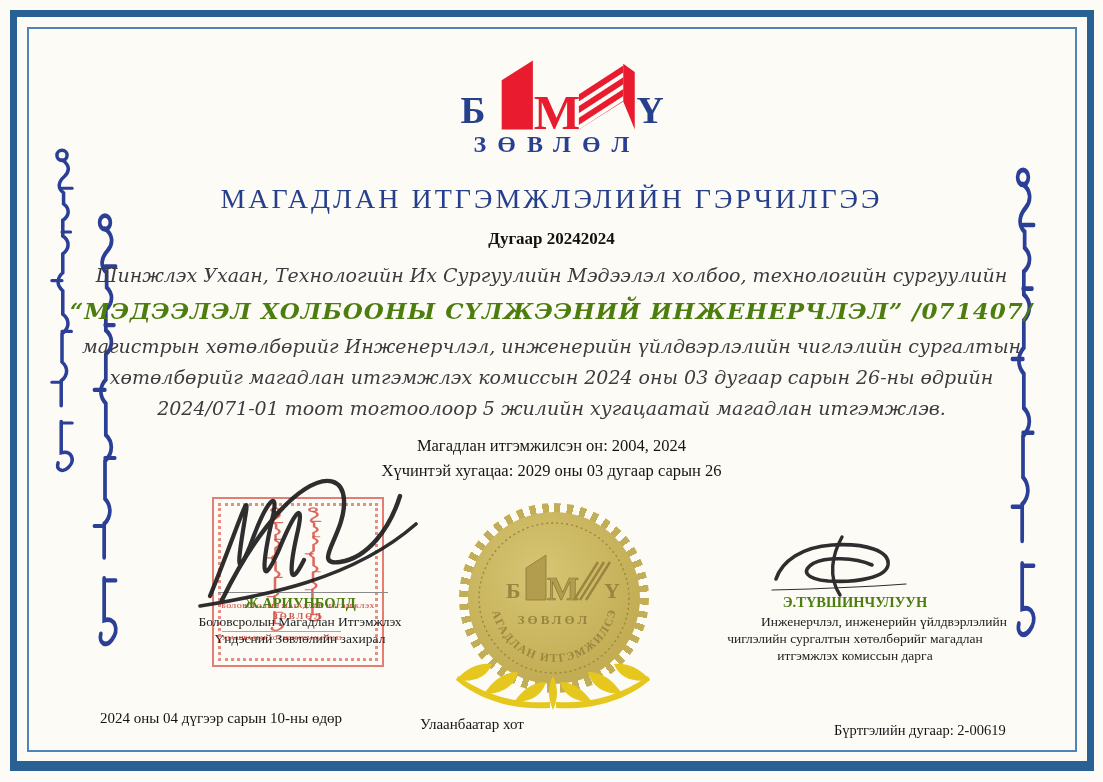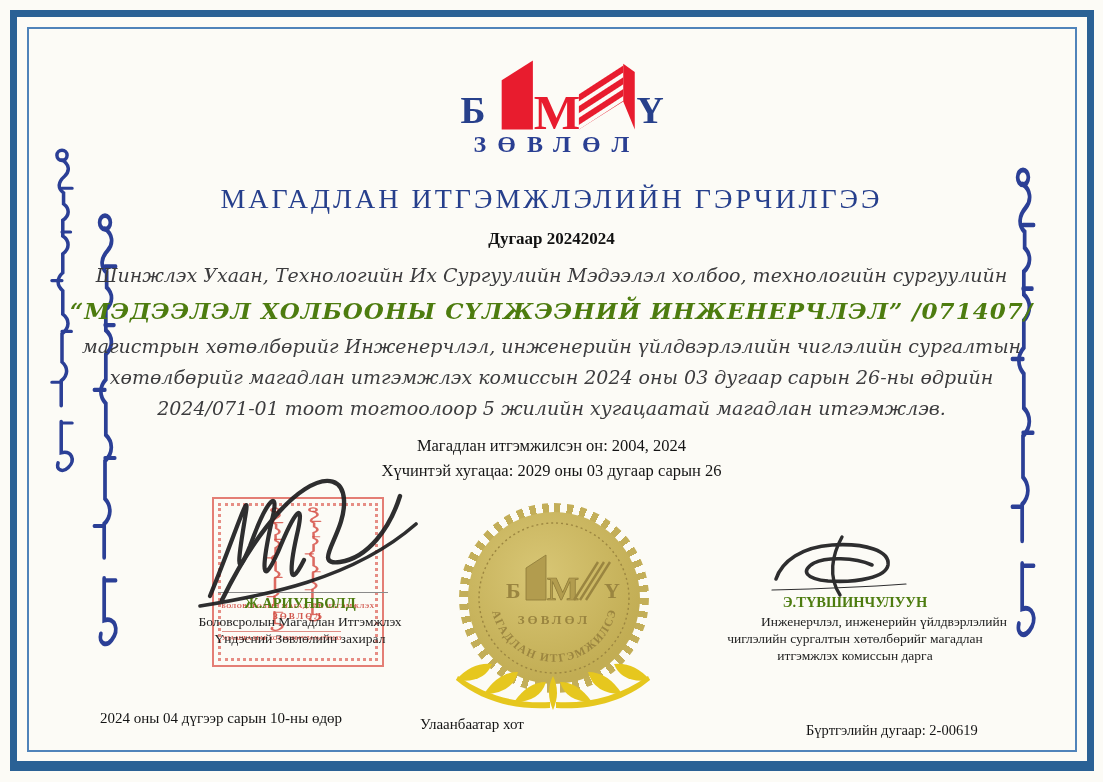--- a/index.html
+++ b/index.html
@@ -81,21 +81,21 @@
   .laurel{left:438px;top:652px;}
   .city{left:420px;top:716px;width:268px;text-align:left;font-size:15px;color:#141414;}
   
   .right-sig{left:762px;top:533px;}
   .right-name{left:730px;top:594px;width:250px;}
   .right-t1{left:734px;top:613px;width:300px;}
   .right-t2{left:705px;top:630px;width:300px;}
   .right-t3{left:705px;top:647px;width:300px;}
   
   .footer-date{left:100px;top:710px;font-size:15px;color:#141414;}
-  .footer-reg{left:806px;top:722px;font-size:14.5px;color:#141414;text-align:center;}
+  .footer-reg{left:834px;top:722px;font-size:14.5px;color:#141414;text-align:center;}
 </style>
 </head>
 <body>
 
 <div class="page">
 
   <svg width="0" height="0" style="position:absolute" aria-hidden="true">
     <defs>
       <g id="mscript" fill="none" stroke="currentColor" stroke-linecap="round">
         <circle cx="23" cy="10" r="6.5" stroke-width="4.5"></circle>

